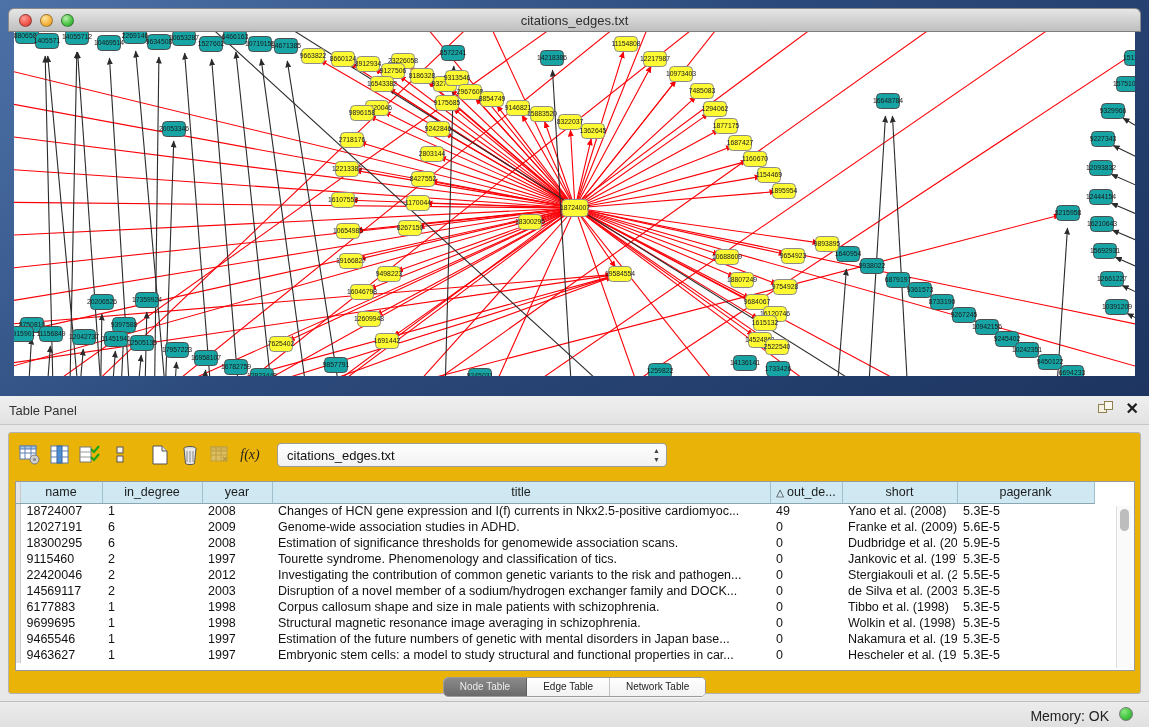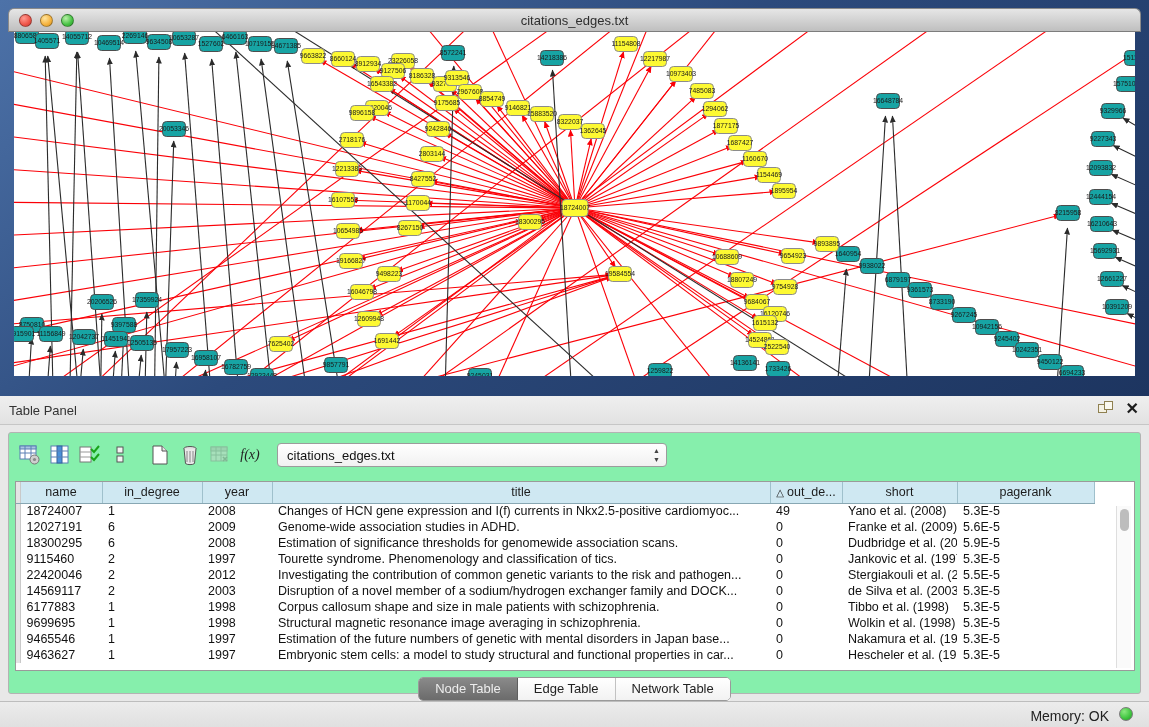--- a/index.html
+++ b/index.html
@@ -33,21 +33,21 @@
   .tp-title { position:absolute; left:9px; top:7px; font-size:13px; color:#333; }
   .tp-header-icons { position:absolute; right:10px; top:5px; display:flex; gap:12px; align-items:center; }
   .float-icon { position:relative; width:16px; height:16px; }
   .float-icon .sq1 { position:absolute; left:0; top:3px; width:9px; height:9px;
     border:1px solid #8f8050; background:#f5f2e4; }
   .float-icon .sq2 { position:absolute; left:6px; top:0; width:9px; height:9px;
     border:1px solid #8f8050; background:#fbf9ef; }
   .close-x { font-size:16px; font-weight:bold; color:#1c1c1c; line-height:16px; cursor:default; }
 
   .inner-panel { position:absolute; left:8px; top:36px; width:1133px; height:262px;
-    background:#86efac; border:1px solid #b3b3b3; border-radius:3px; }
+    background:#eab308; border:1px solid #b3b3b3; border-radius:3px; }
 
   
   .toolbar { position:absolute; left:6px; top:5px; height:34px; display:flex; align-items:center; }
   .tb-btn { width:30px; height:28px; display:flex; align-items:center; justify-content:center; }
   .tb-btn svg { display:block; }
   .fx-label { font-size:14px; font-style:italic; color:#222;
     font-family:"Liberation Serif", serif; margin:0 4px; }
   .combo { position:relative; margin-left:12px; width:390px; height:24px;
     background:linear-gradient(#ffffff,#f1f1f1); border:1px solid #9c9c9c; border-radius:4px; }
   .combo-value { position:absolute; left:9px; top:4px; font-size:13px; color:#111; }
@@ -70,21 +70,21 @@
   .sort-tri { font-size:10px; margin-right:3px; color:#222; }
   .vscroll { position:absolute; right:3px; top:24px; width:15px; height:162px;
     background:#fafafa; border-left:1px solid #dedede; }
   .vscroll .thumb { position:absolute; left:3px; top:3px; width:9px; height:22px;
     border-radius:5px; background:#bdbdbd; }
 
   
   .tabs { position:absolute; left:0; right:0; top:244px; display:flex; justify-content:center; }
   .tab-group { display:inline-flex; border:1px solid #9a9a9a; border-radius:5px;
     overflow:hidden; background:#fdfdfd; box-shadow:0 1px 0 rgba(255,255,255,.7); }
-  .tab { padding:3px 16px 4px 16px; font-size:13px; color:#222;
+  .tab { padding:3px 16px 4px 16px; font-size:10px; color:#222;
     border-right:1px solid #c2c2c2; background:linear-gradient(#ffffff,#f2f2f2); }
   .tab:last-child { border-right:none; }
   .tab.active { background:linear-gradient(#8a8a8a,#6b6b6b); color:#ededed;
     border-right:1px solid #5f5f5f; }
 
   
   .statusbar { position:absolute; left:0; bottom:0; right:0; height:26px;
     background:linear-gradient(#ececec,#e0e0e0); border-top:1px solid #bdbdbd; }
   .mem { position:absolute; right:40px; top:6px; font-size:14px; color:#222; }
   .mem-dot { position:absolute; right:16px; top:5px; width:14px; height:14px; border-radius:50%;

